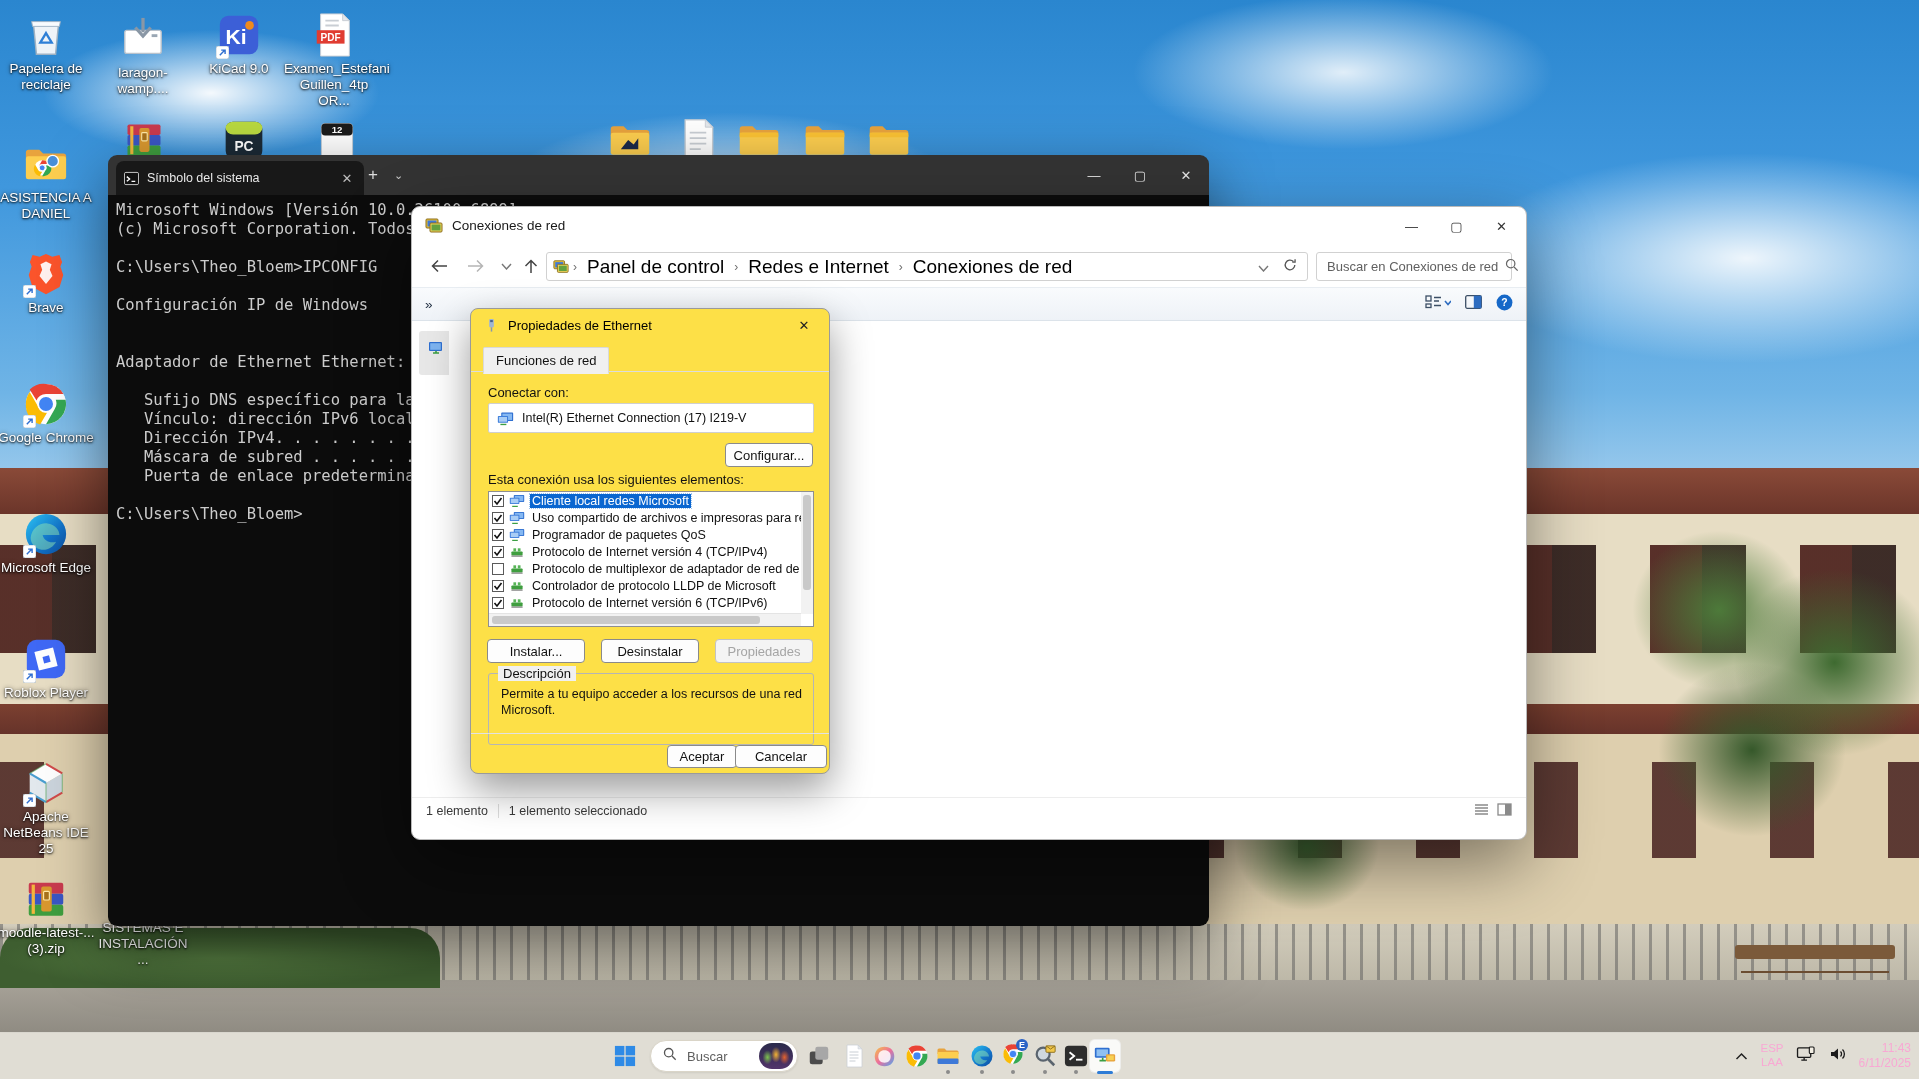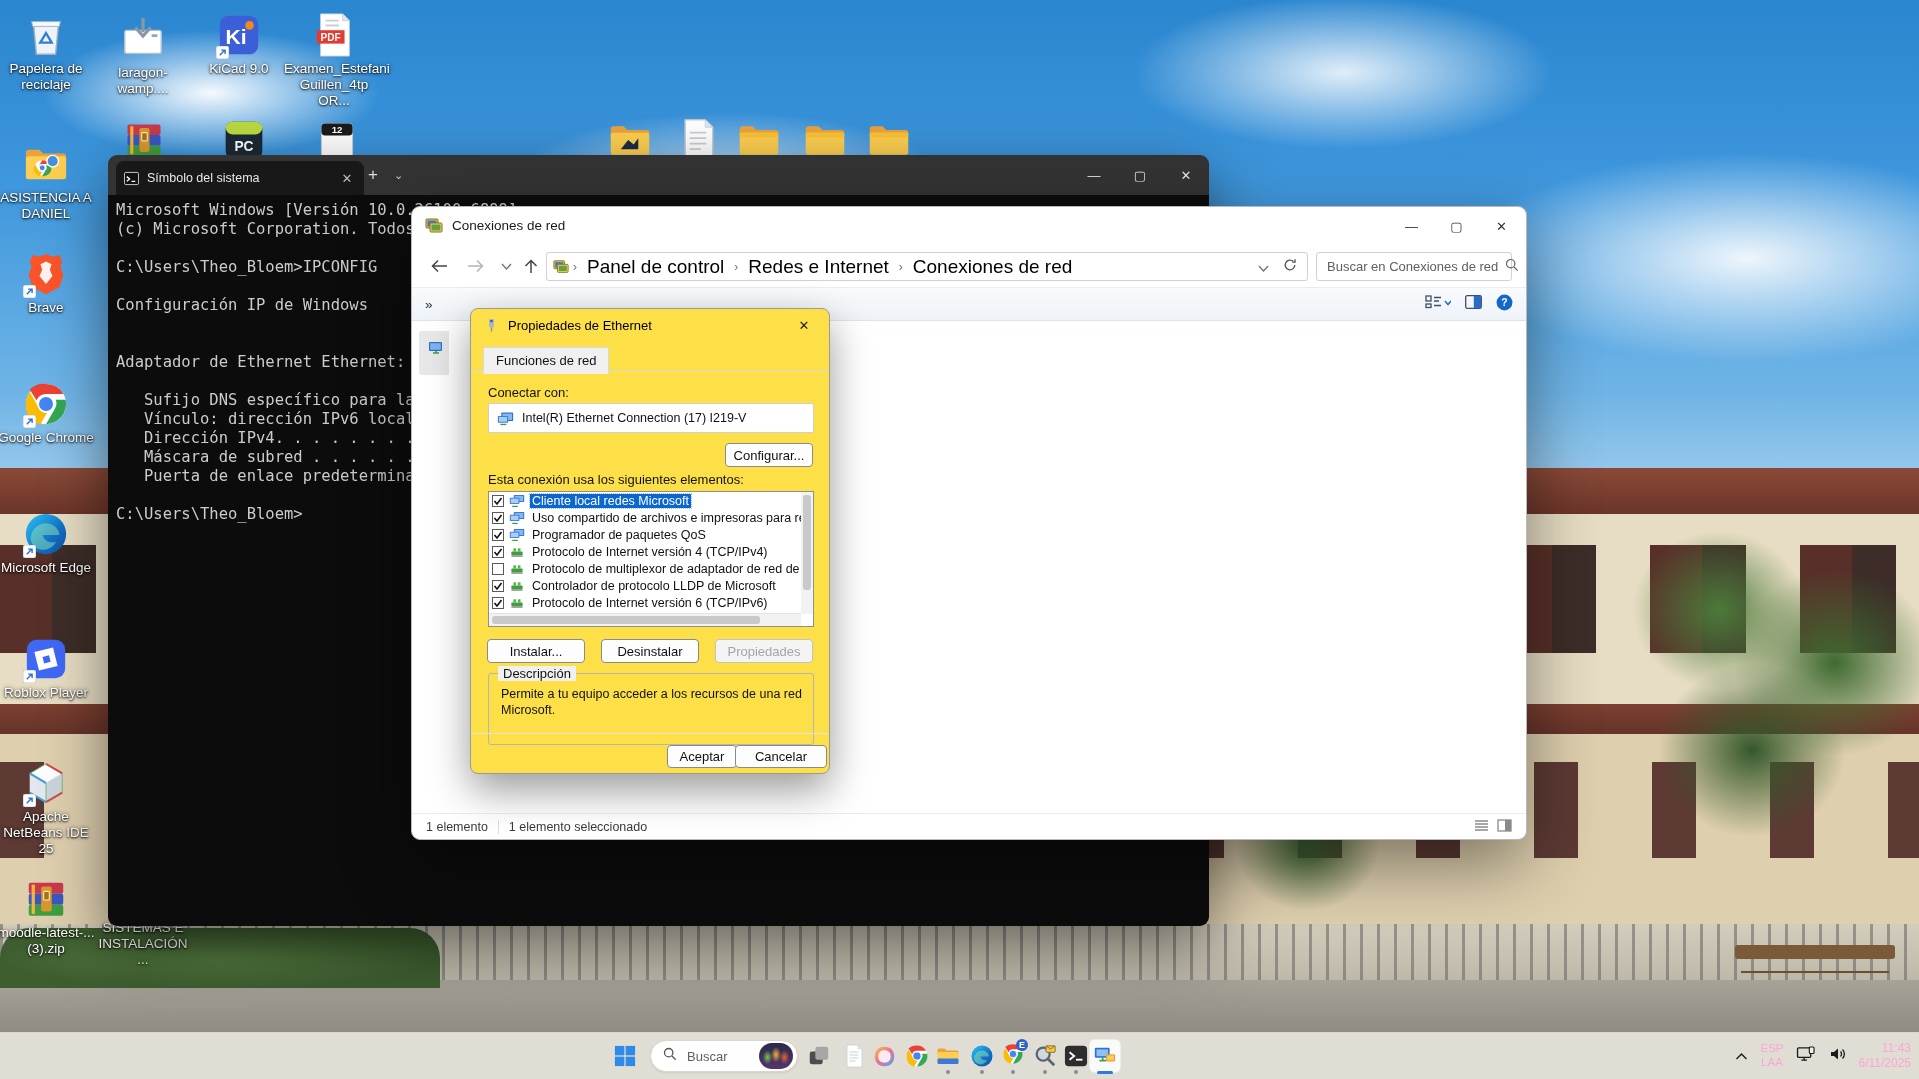--- a/index.html
+++ b/index.html
@@ -88,21 +88,21 @@
   .searchbox input::placeholder{color:#606060;}
   .exp-tools{position:absolute;left:0;right:0;top:80px;height:34px;
     background:linear-gradient(180deg,#f9fbfd,#eef2f7);border-top:1px solid #e8edf2;border-bottom:1px solid #dce3ea;
     display:flex;align-items:center;padding:0 13px;box-sizing:border-box;}
   .tool{font-size:13.5px;color:#1f2e40;margin-right:26px;white-space:nowrap;}
   .tool .arr{font-size:9px;color:#44506b;margin-left:5px;}
   .tools-right{margin-left:auto;display:flex;align-items:center;gap:14px;}
   .exp-body{position:absolute;left:0;right:0;top:115px;bottom:26px;background:#fff;overflow:hidden;}
   .partial-item{position:absolute;left:7px;top:9px;width:30px;height:44px;background:#e7e7e7;border-radius:3px 0 0 3px;}
   .partial-item .frag{position:absolute;left:8px;top:8px;width:18px;height:18px;}
-  .exp-status{position:absolute;left:0;right:0;bottom:0;height:26px;border-top:1px solid #ededed;
+  .exp-status{position:absolute;left:0;right:0;bottom:16px;height:26px;border-top:1px solid #ededed;
     display:flex;align-items:center;padding:0 14px;box-sizing:border-box;font-size:12.5px;color:#3a3a3a;gap:10px;}
   .exp-status .dv{width:1px;height:14px;background:#dcdcdc;}
   .status-right{margin-left:auto;display:flex;gap:8px;}
 
   
   .dlg{position:absolute;left:434px;top:308px;width:360px;height:466px;background:#fde047;border:1px solid #9a9a9a;
     border-radius:8px;box-shadow:0 16px 40px rgba(0,0,0,.4);z-index:30;box-sizing:border-box;font-size:13px;color:#111;margin-left:36px;}
   .dlg-title{position:relative;height:34px;}
   .dlg-title .ti{position:absolute;left:13px;top:9px;width:15px;height:15px;}
   .dlg-title .tt{position:absolute;left:37px;top:9px;font-size:13px;color:#000;}

